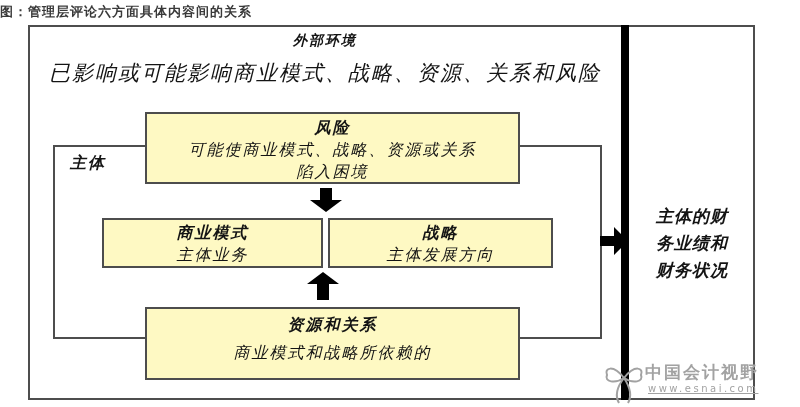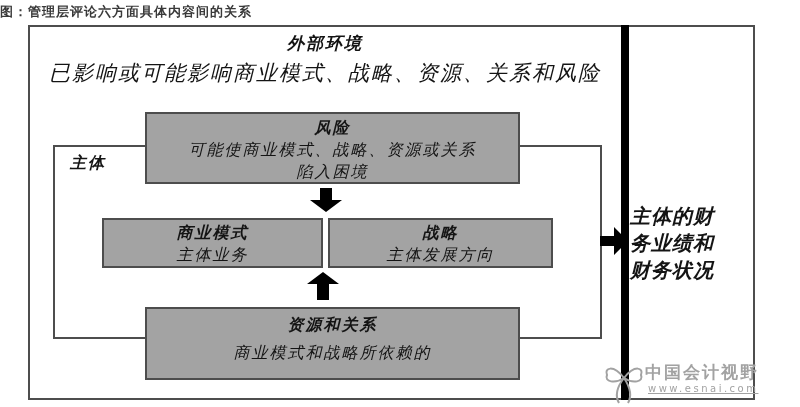--- a/index.html
+++ b/index.html
@@ -16,51 +16,51 @@
     position:absolute;left:28px;top:25px;width:727px;height:375px;
     border:2px solid var(--border,#4d4d4d);box-sizing:border-box;background:#fff;
   }
   .divider-bar{
     position:absolute;left:621px;top:25px;width:8px;height:375px;
     background:var(--arrow,#000);
   }
   .cjk{font-style:italic;}
   .env-heading{
     position:absolute;left:28px;top:32px;width:594px;text-align:center;
-    font-size:17px;font-weight:bold;letter-spacing:2px;
+    font-size:14px;font-weight:bold;letter-spacing:2px;
   }
   .env-desc{
     position:absolute;left:28px;top:59px;width:594px;text-align:center;
     font-size:21px;letter-spacing:2px;
   }
   .entity-box{
     position:absolute;left:53px;top:145px;width:549px;height:194px;
     border:2px solid var(--border,#4d4d4d);box-sizing:border-box;
   }
   .entity-label{
     position:absolute;left:70px;top:153px;font-size:16px;font-weight:bold;letter-spacing:2px;
   }
   .node{
     position:absolute;border:2px solid var(--border,#4d4d4d);box-sizing:border-box;
-    background:#a3a3a3;text-align:center;font-size:16px;letter-spacing:2px;
+    background:#fef9c3;text-align:center;font-size:16px;letter-spacing:2px;
   }
   .node .hd{font-weight:bold;}
   .risk-box{left:145px;top:112px;width:375px;height:72px;padding-top:3px;line-height:22px;}
   .bm-box{left:102px;top:218px;width:221px;height:50px;padding-top:2px;line-height:22px;}
   .strat-box{left:328px;top:218px;width:225px;height:50px;padding-top:2px;line-height:22px;}
   .res-box{left:145px;top:307px;width:375px;height:73px;padding-top:5px;line-height:22px;}
   .res-box .hd{margin-bottom:6px;}
   .arrow{position:absolute;}
   .arrow polygon{fill:var(--arrow,#000);}
   .arrow-down{left:309px;top:188px;}
   .arrow-up{left:306px;top:272px;}
   .arrow-right{left:600px;top:227px;}
   .outcome{
-    position:absolute;left:630px;top:203px;width:124px;text-align:left;
-    font-size:20px;font-weight:bold;line-height:27px;letter-spacing:1px;
+    position:absolute;left:630px;top:203px;width:124px;text-align:center;
+    font-size:17px;font-weight:bold;line-height:27px;letter-spacing:1px;
   }
   .brand{
     position:absolute;left:645px;top:361px;
     font-family:"DejaVu Sans","Liberation Sans",sans-serif;
     font-size:17px;letter-spacing:2px;color:var(--watermark,#a2a2a2);font-weight:bold;
   }
   .brand-url{
     position:absolute;left:648px;top:383px;
     font-family:"DejaVu Sans","Liberation Sans",sans-serif;
     font-size:10px;letter-spacing:2.5px;color:var(--watermark,#a2a2a2);text-decoration:underline;

